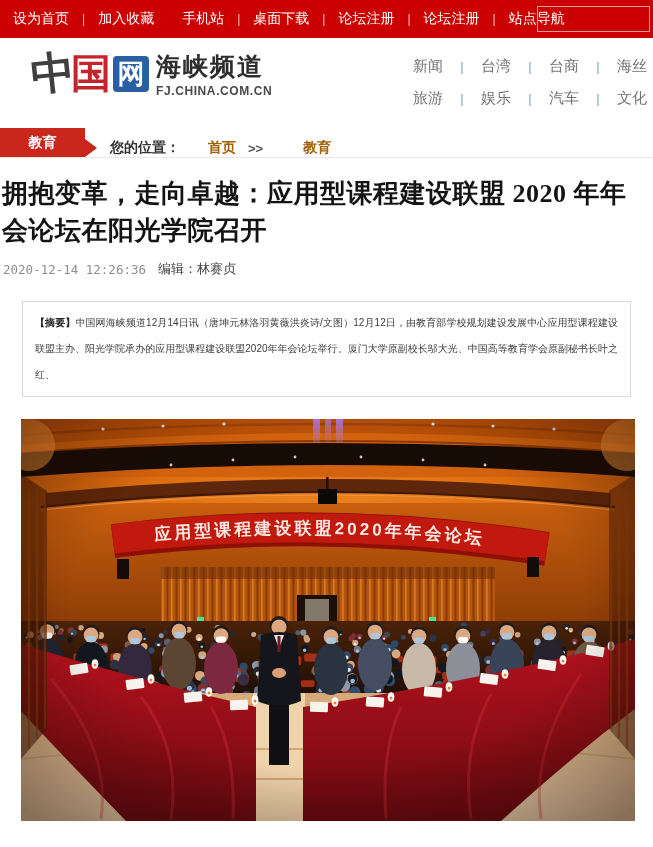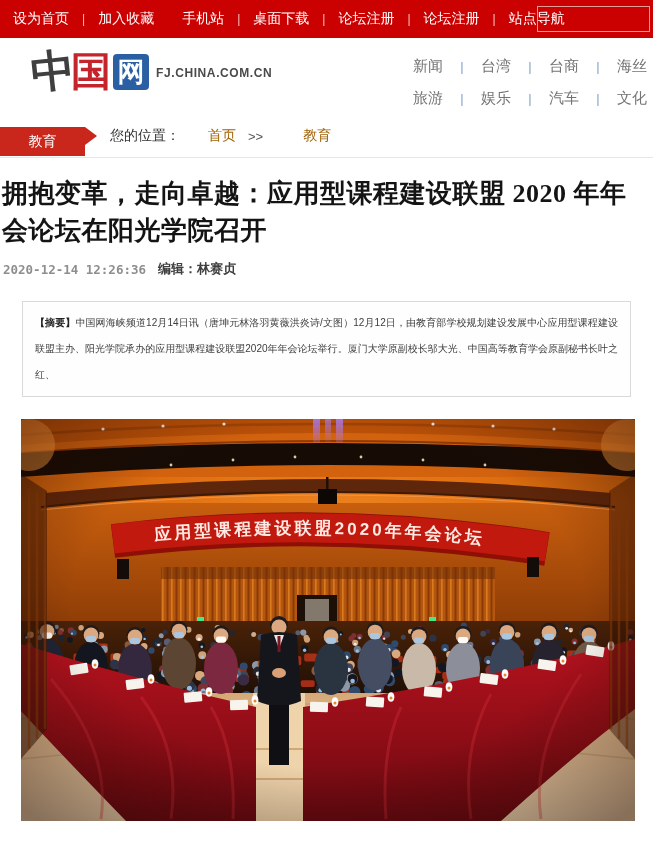--- a/index.html
+++ b/index.html
@@ -30,34 +30,34 @@
   .lg-wang { width:36px; height:36px; background:#2b5fa3; color:#fff; font-size:27px; font-weight:bold;
              display:flex; align-items:center; justify-content:center; border-radius:4px; margin-left:2px; }
   .logo-text { margin-left:7px; display:flex; flex-direction:column; justify-content:center; }
   .lg-channel { font-size:25px; font-weight:bold; color:#2d2d2d; letter-spacing:2px; font-family:"Liberation Serif","DejaVu Serif",serif; }
   .lg-domain  { font-size:12px; font-weight:bold; color:#4a4a4a; letter-spacing:.6px; margin-top:1px; }
   .nav { position:absolute; left:405px; top:13px; width:300px; font-size:15px; }
   .nav-row { display:flex; align-items:center; height:30px; margin-bottom:2px; white-space:nowrap; }
   .nav-row a { color:#737373; text-decoration:none; width:46px; text-align:center; cursor:pointer; }
   .nav-row .sep { color:#7fa3cc; width:22px; text-align:center; font-style:normal; font-size:13px; }
   
-  .crumb-bar { position:relative; height:31px; border-bottom:1px solid #e7e7e7; display:flex; align-items:flex-start; }
+  .crumb-bar { position:relative; height:31px; border-bottom:1px solid #e7e7e7; display:flex; align-items:flex-end;font-weight:bold; }
   .crumb-tab { width:85px; height:29px; background:#c9271c; color:#fff; font-size:14px;
                display:flex; align-items:center; justify-content:center; cursor:pointer; }
   .crumb-arrow { width:0; height:0; border-left:12px solid #c9271c; border-top:9px solid transparent; border-bottom:9px solid transparent; }
   .crumb-text { margin-left:13px; font-size:14px; color:#333; display:flex; align-items:center; }
   .crumb-text .lnk { color:#a16207; text-decoration:none; cursor:pointer;margin-left:28px; }
   .crumb-text .gt { margin:0 12px; color:#555; font-size:13px; }
   
   .art-title {
     width:646px; margin:17px 0 0 2px;
     font-family:"Liberation Serif","DejaVu Serif",serif; font-weight:700;
     font-size:26px; line-height:37px; letter-spacing:.5px; color:#141414;
   }
-  .meta { margin:11px 0 0 3px; font-size:13px; display:flex; align-items:center; white-space:nowrap;font-weight:bold; }
+  .meta { margin:11px 0 0 3px; font-size:13px; display:flex; align-items:center; white-space:nowrap; }
   .meta .dt { color:#8e8e8e; font-family:"DejaVu Sans Mono","Liberation Mono",monospace; font-size:12.5px; }
   .meta .src { margin-left:16px; color:#3f3f3f; text-decoration:line-through; }
   .meta .ed  { margin-left:12px; color:#3f3f3f; }
   .abstract {
     width:609px; margin:23px 0 0 22px; border:1px solid #d9d9d9; background:#fefefe;
     padding:8px 12px; font-size:10px; line-height:26px; color:#3d3d3d; text-align:justify;
   }
   .abstract b { color:#222; }
   
   .photo-wrap { margin:22px 0 0 21px; width:614px; height:402px; }
@@ -87,20 +87,21 @@
 </div>
 
 <div class="header">
   <div class="logo">
     <div class="logo-mark">
       <span class="lg-zhong">中</span>
       <span class="lg-guo">国</span>
       <span class="lg-wang">网</span>
     </div>
     <div class="logo-text">
+      <span class="lg-channel">海峡频道</span>
       <span class="lg-domain">FJ.CHINA.COM.CN</span>
     </div>
   </div>
   <div class="nav">
     <div class="nav-row">
       <a>新闻</a>
       <i class="sep">|</i>
       <a>台湾</a>
       <i class="sep">|</i>
       <a>台商</a>

